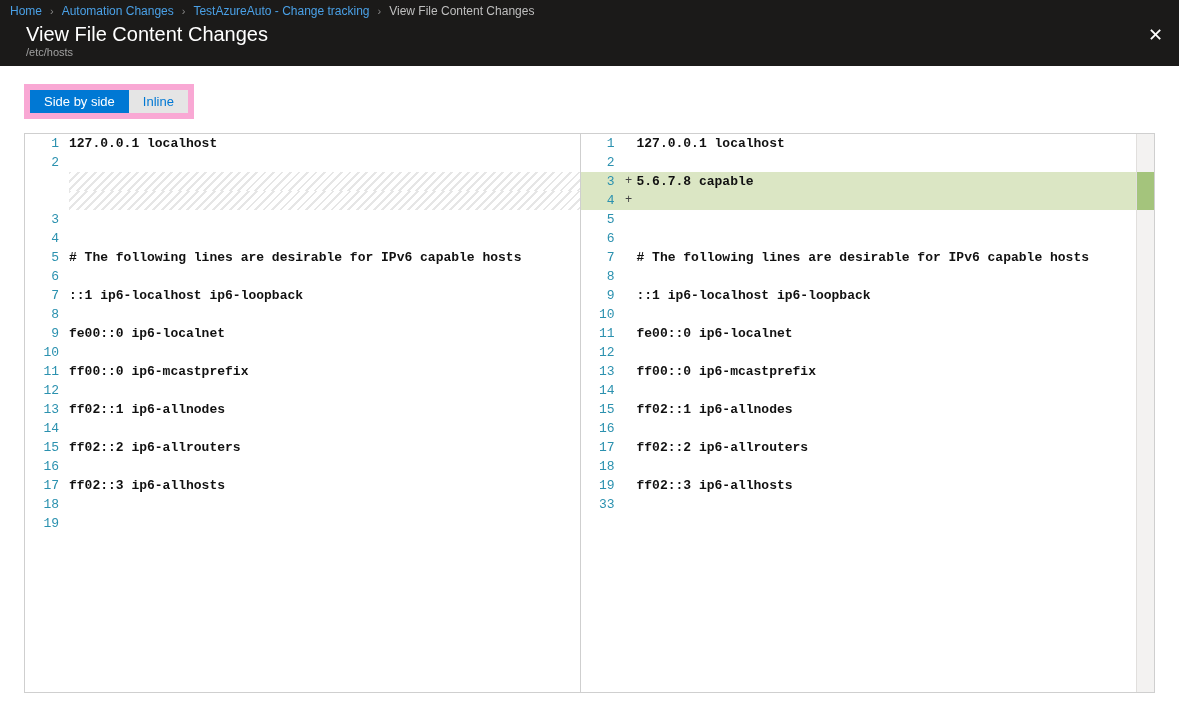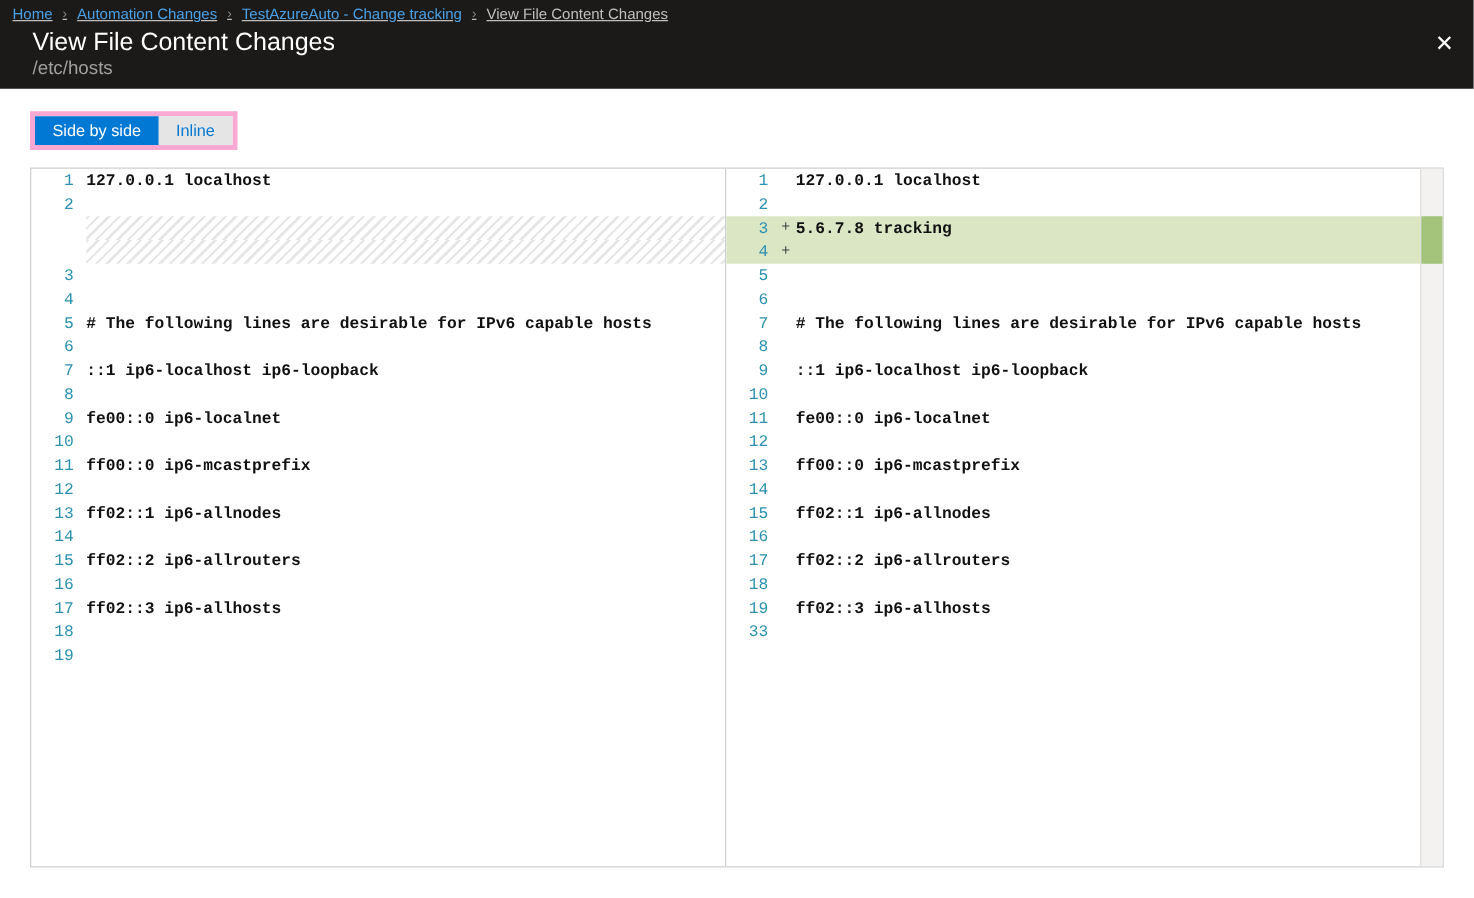--- a/index.html
+++ b/index.html
@@ -1,28 +1,28 @@
 <!DOCTYPE html>
 <html><head>
 <meta charset="utf-8">
 <style>
   * { box-sizing: border-box; margin: 0; padding: 0; }
   html, body { width: 1179px; height: 718px; font-family: "Segoe UI", Arial, sans-serif; background: #fff; }
   .topbar { background: #1b1a19; color: #fff; }
-  .breadcrumb { display: flex; align-items: center; gap: 8px; padding: 4px 10px 2px 10px; font-size: 12px; color: #bfbfbf; text-decoration: underline; }
+  .breadcrumb { display: flex; align-items: center; gap: 8px; padding: 4px 10px 2px 10px; font-size: 12px; color: #bfbfbf; }
   .breadcrumb a { color: #4aa0e6; text-decoration: none; cursor: pointer; }
   .breadcrumb .sep { color: #888; font-size: 11px; }
   .breadcrumb .current { color: #bfbfbf; }
   .title-row { display: flex; align-items: flex-start; justify-content: space-between; padding: 0 14px 8px 26px; }
   .title-block { display: flex; flex-direction: column; }
   .page-title { font-size: 20px; font-weight: 400; color: #fff; line-height: 28px; }
-  .page-subtitle { font-size: 15px; color: #a0a0a0; margin-top: -2px; }
+  .page-subtitle { font-size: 11px; color: #a0a0a0; margin-top: -2px; }
   .close-btn { color: #fff; font-size: 18px; line-height: 18px; padding: 6px 2px; cursor: pointer; background: none; border: none; }
   .content { padding: 18px 24px 24px 24px; }
-  .view-toggle { display: inline-flex; border: 4px solid #f9a8d4; margin-bottom: 14px; }
+  .view-toggle { display: inline-flex; border: 6px solid #f9a8d4; margin-bottom: 14px; }
   .view-toggle button { font-size: 13px; padding: 4px 14px; border: none; background: #e5e5e5; color: #0078d4; cursor: pointer; }
   .view-toggle button.active { background: #0078d4; color: #fff; }
   .diff-wrap { border: 1px solid #cfcfcf; display: flex; height: 560px; position: relative; }
   .pane { flex: 1 1 50%; overflow: hidden; position: relative; }
   .pane.left { border-right: 1px solid #cfcfcf; }
   .code { font-family: Consolas, "Courier New", monospace; font-size: 13px; line-height: 19px; }
   .row { display: flex; height: 19px; align-items: center; }
   .ln { width: 42px; text-align: right; color: #2b91af; padding-right: 8px; user-select: none; flex: 0 0 42px; }
   .marker { width: 12px; flex: 0 0 12px; text-align: center; color: #444; font-size: 12px; }
   .txt { white-space: pre; padding-left: 2px; color: #111; font-weight: bold; }
@@ -162,21 +162,21 @@
           <div class="txt">127.0.0.1 localhost</div>
         </div>
         <div class="row">
           <div class="ln">2</div>
           <div class="marker"></div>
           <div class="txt"></div>
         </div>
         <div class="row added">
           <div class="ln">3</div>
           <div class="marker">+</div>
-          <div class="txt">5.6.7.8 tracking</div>
+          <div class="txt">5.6.7.8 capable</div>
         </div>
         <div class="row added">
           <div class="ln">4</div>
           <div class="marker">+</div>
           <div class="txt"></div>
         </div>
         <div class="row">
           <div class="ln">5</div>
           <div class="marker"></div>
           <div class="txt"></div>

